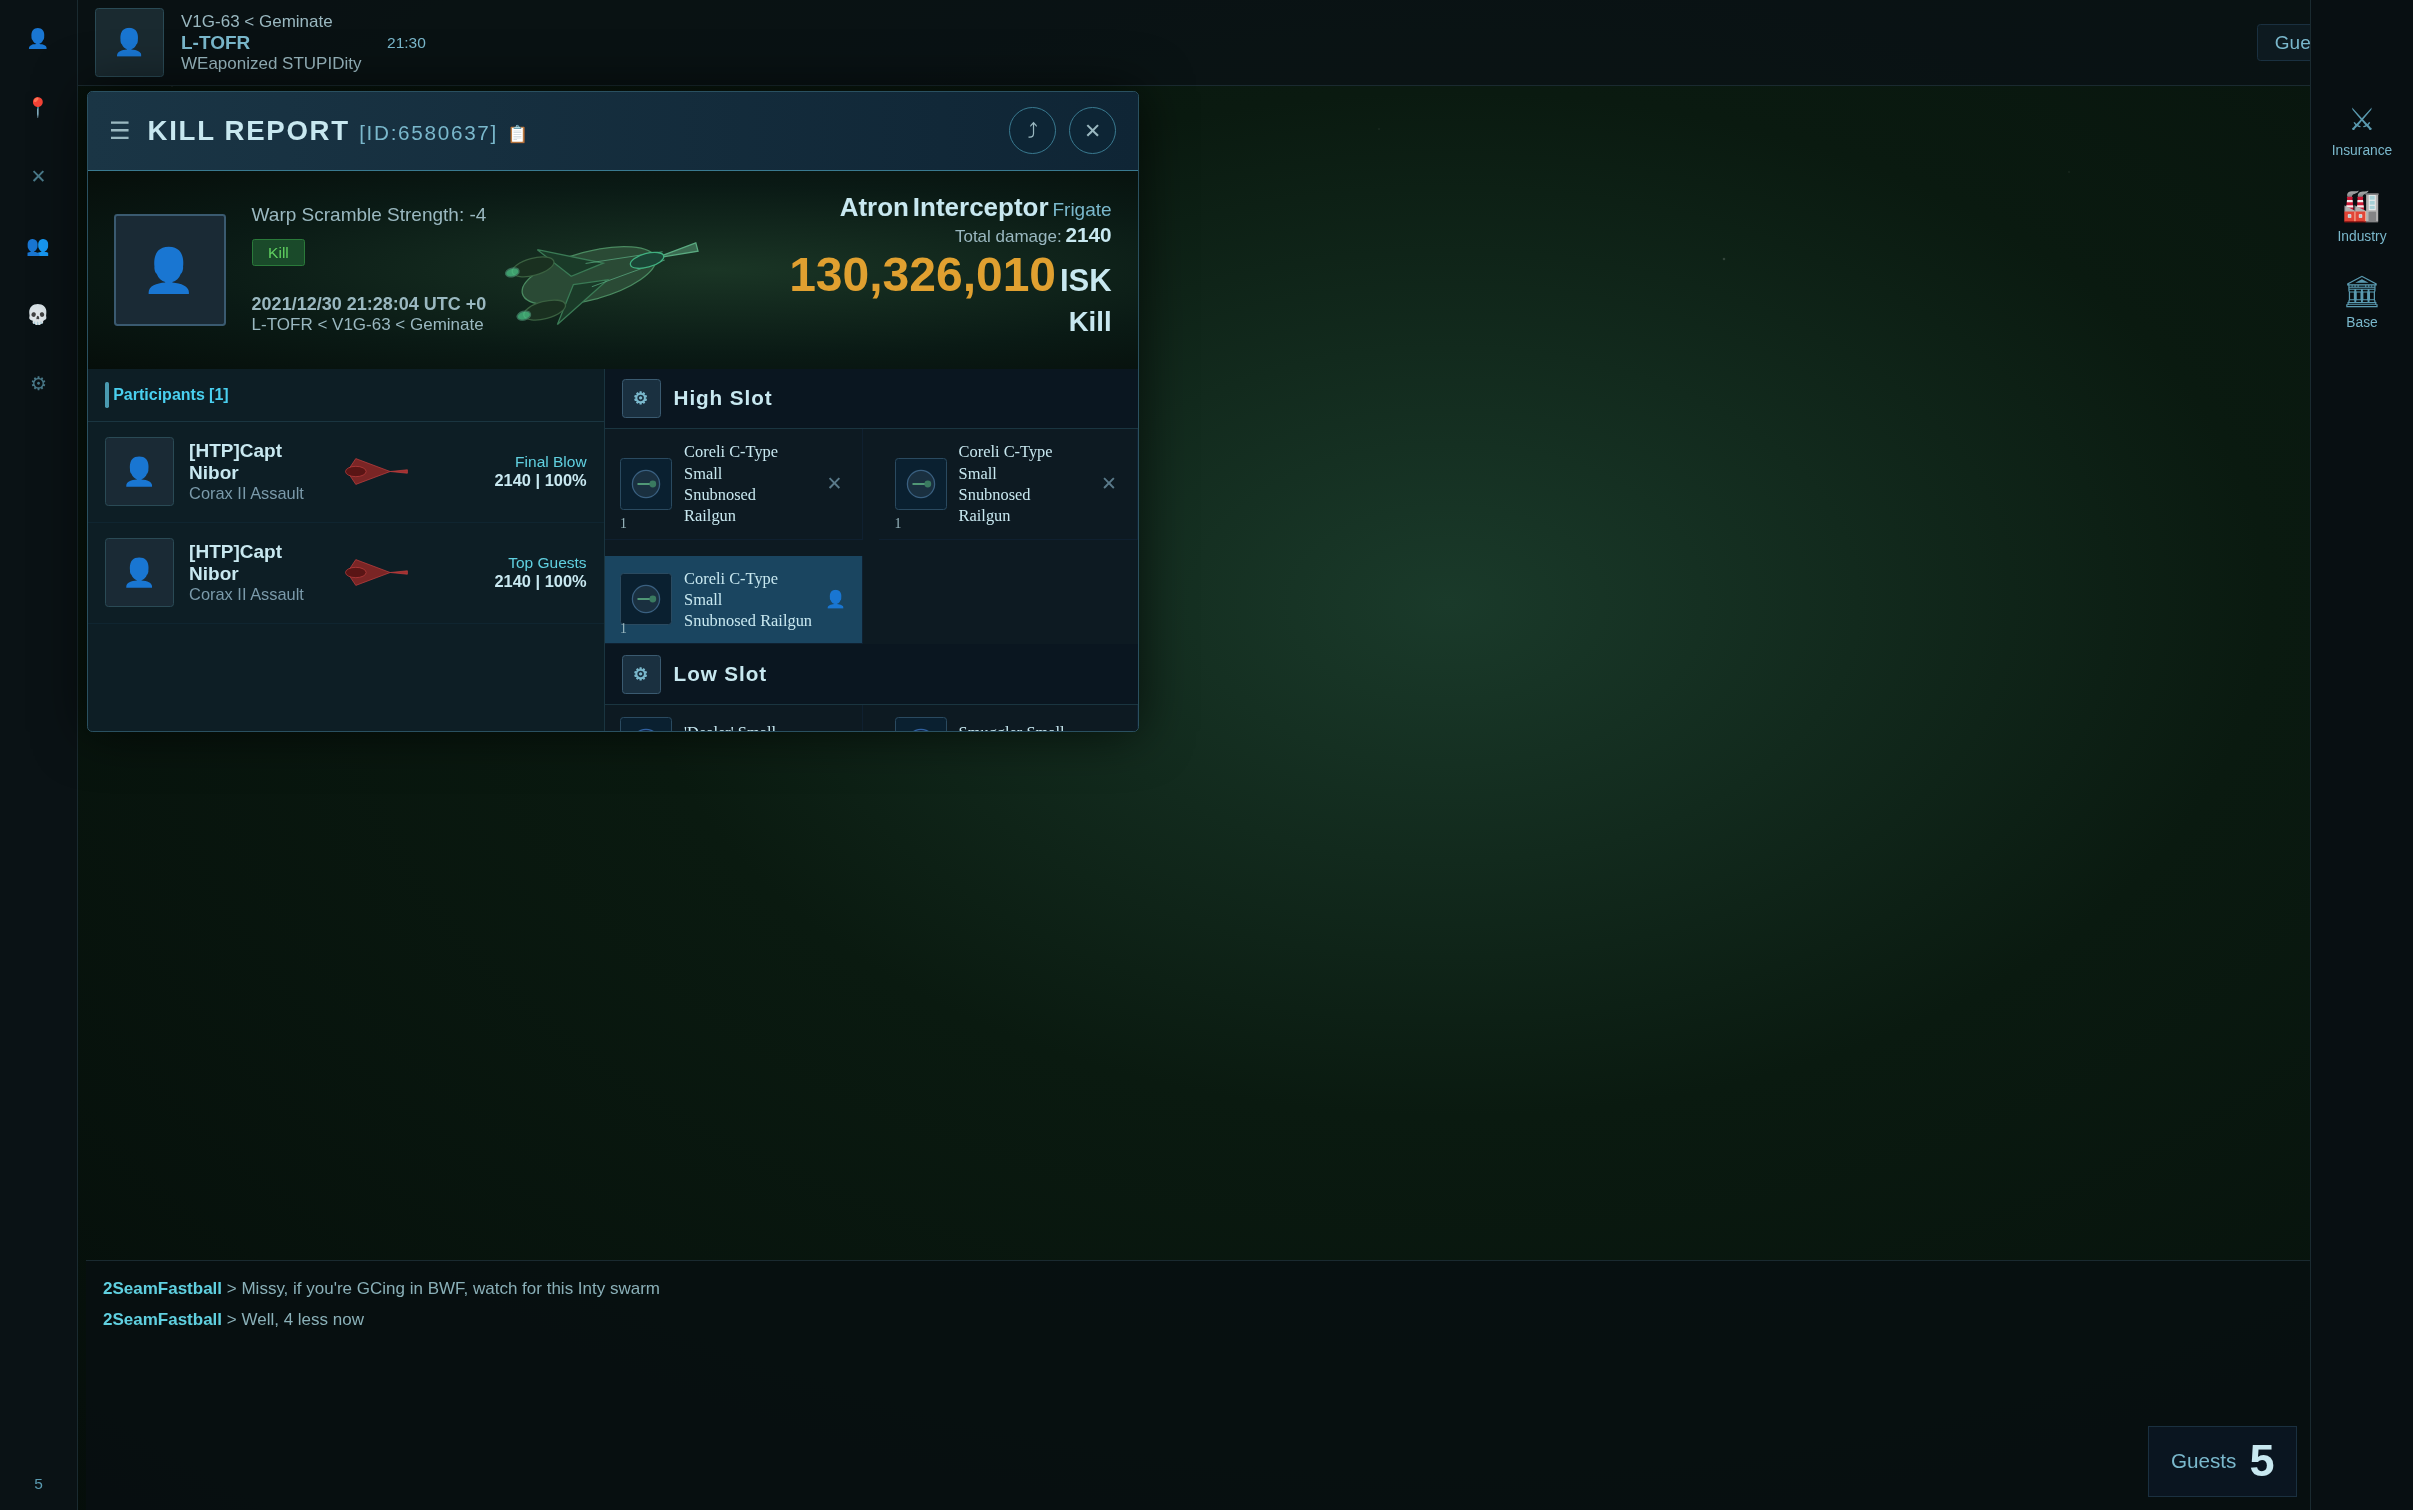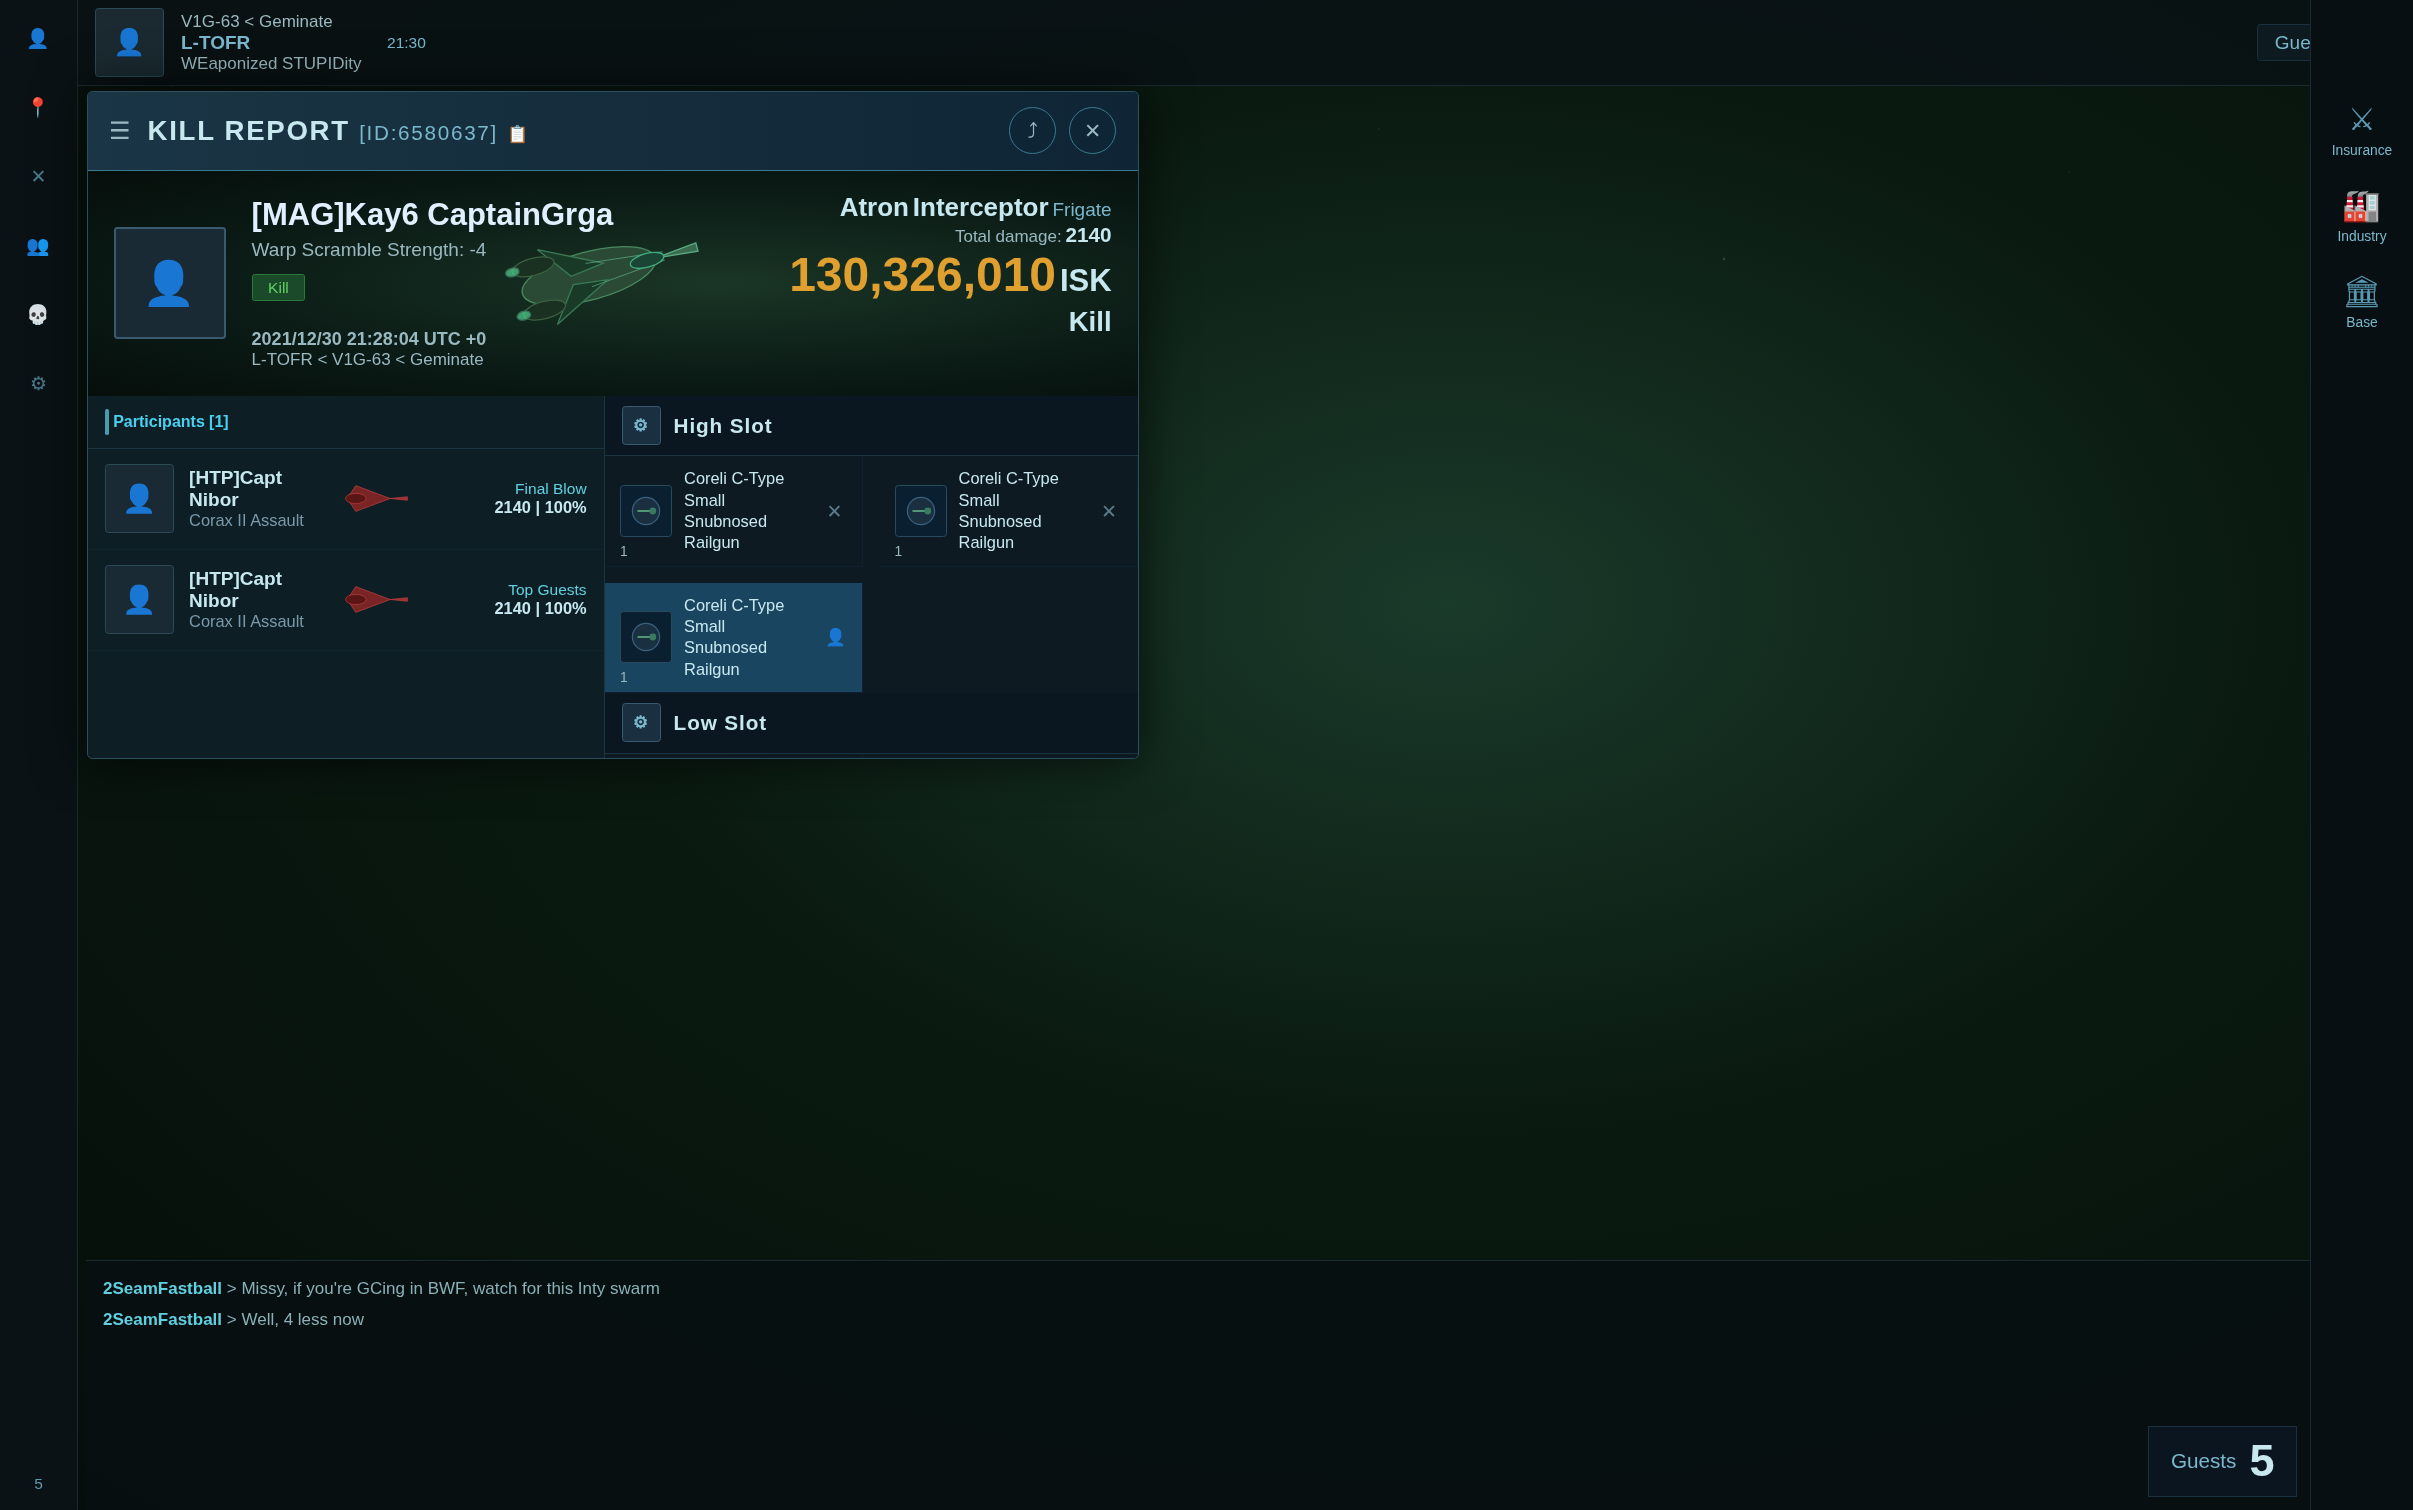--- a/index.html
+++ b/index.html
@@ -479,20 +479,21 @@
       justify-content: center;
       background: #1a3040;
       font-size: 17px;
       color: #7ab8cc;
     }
 
     .kr-slot-items {
       display: grid;
       grid-template-columns: 1fr 1fr;
       gap: 16px;
+      font-family: Liberation Serif, serif;
     }
 
     .kr-slot-item {
       padding: 12px 15.5px;
       border-bottom: 0.9px solid #0f2030;
       border-right: 0.9px solid #0f2030;
       display: flex;
       align-items: center;
       gap: 12px;
       position: relative;
@@ -660,21 +661,20 @@
         <div class="kr-action-btn">
           <span>✕</span>
         </div>
       </div>
     </div>
 
     <div class="kr-ship-area">
       <div class="kr-player-avatar">👤</div>
 
       <div class="kr-player-details">
-        <div class="kr-player-name">[MAG]Kay6 CaptainGrga</div>
         <div class="kr-warp">Warp Scramble Strength: -4</div>
         <div class="kr-kill-badge">Kill</div>
         <div class="kr-datetime">2021/12/30 21:28:04 UTC +0</div>
         <div class="kr-location">L-TOFR &lt; V1G-63 &lt; Geminate</div>
       </div>
 
       <div class="kr-ship-image">
         <svg class="ship-svg" width="293" height="172" viewBox="0 0 340 200">
 
           <g fill="none" stroke="#4a8a70" stroke-width="1.5">

